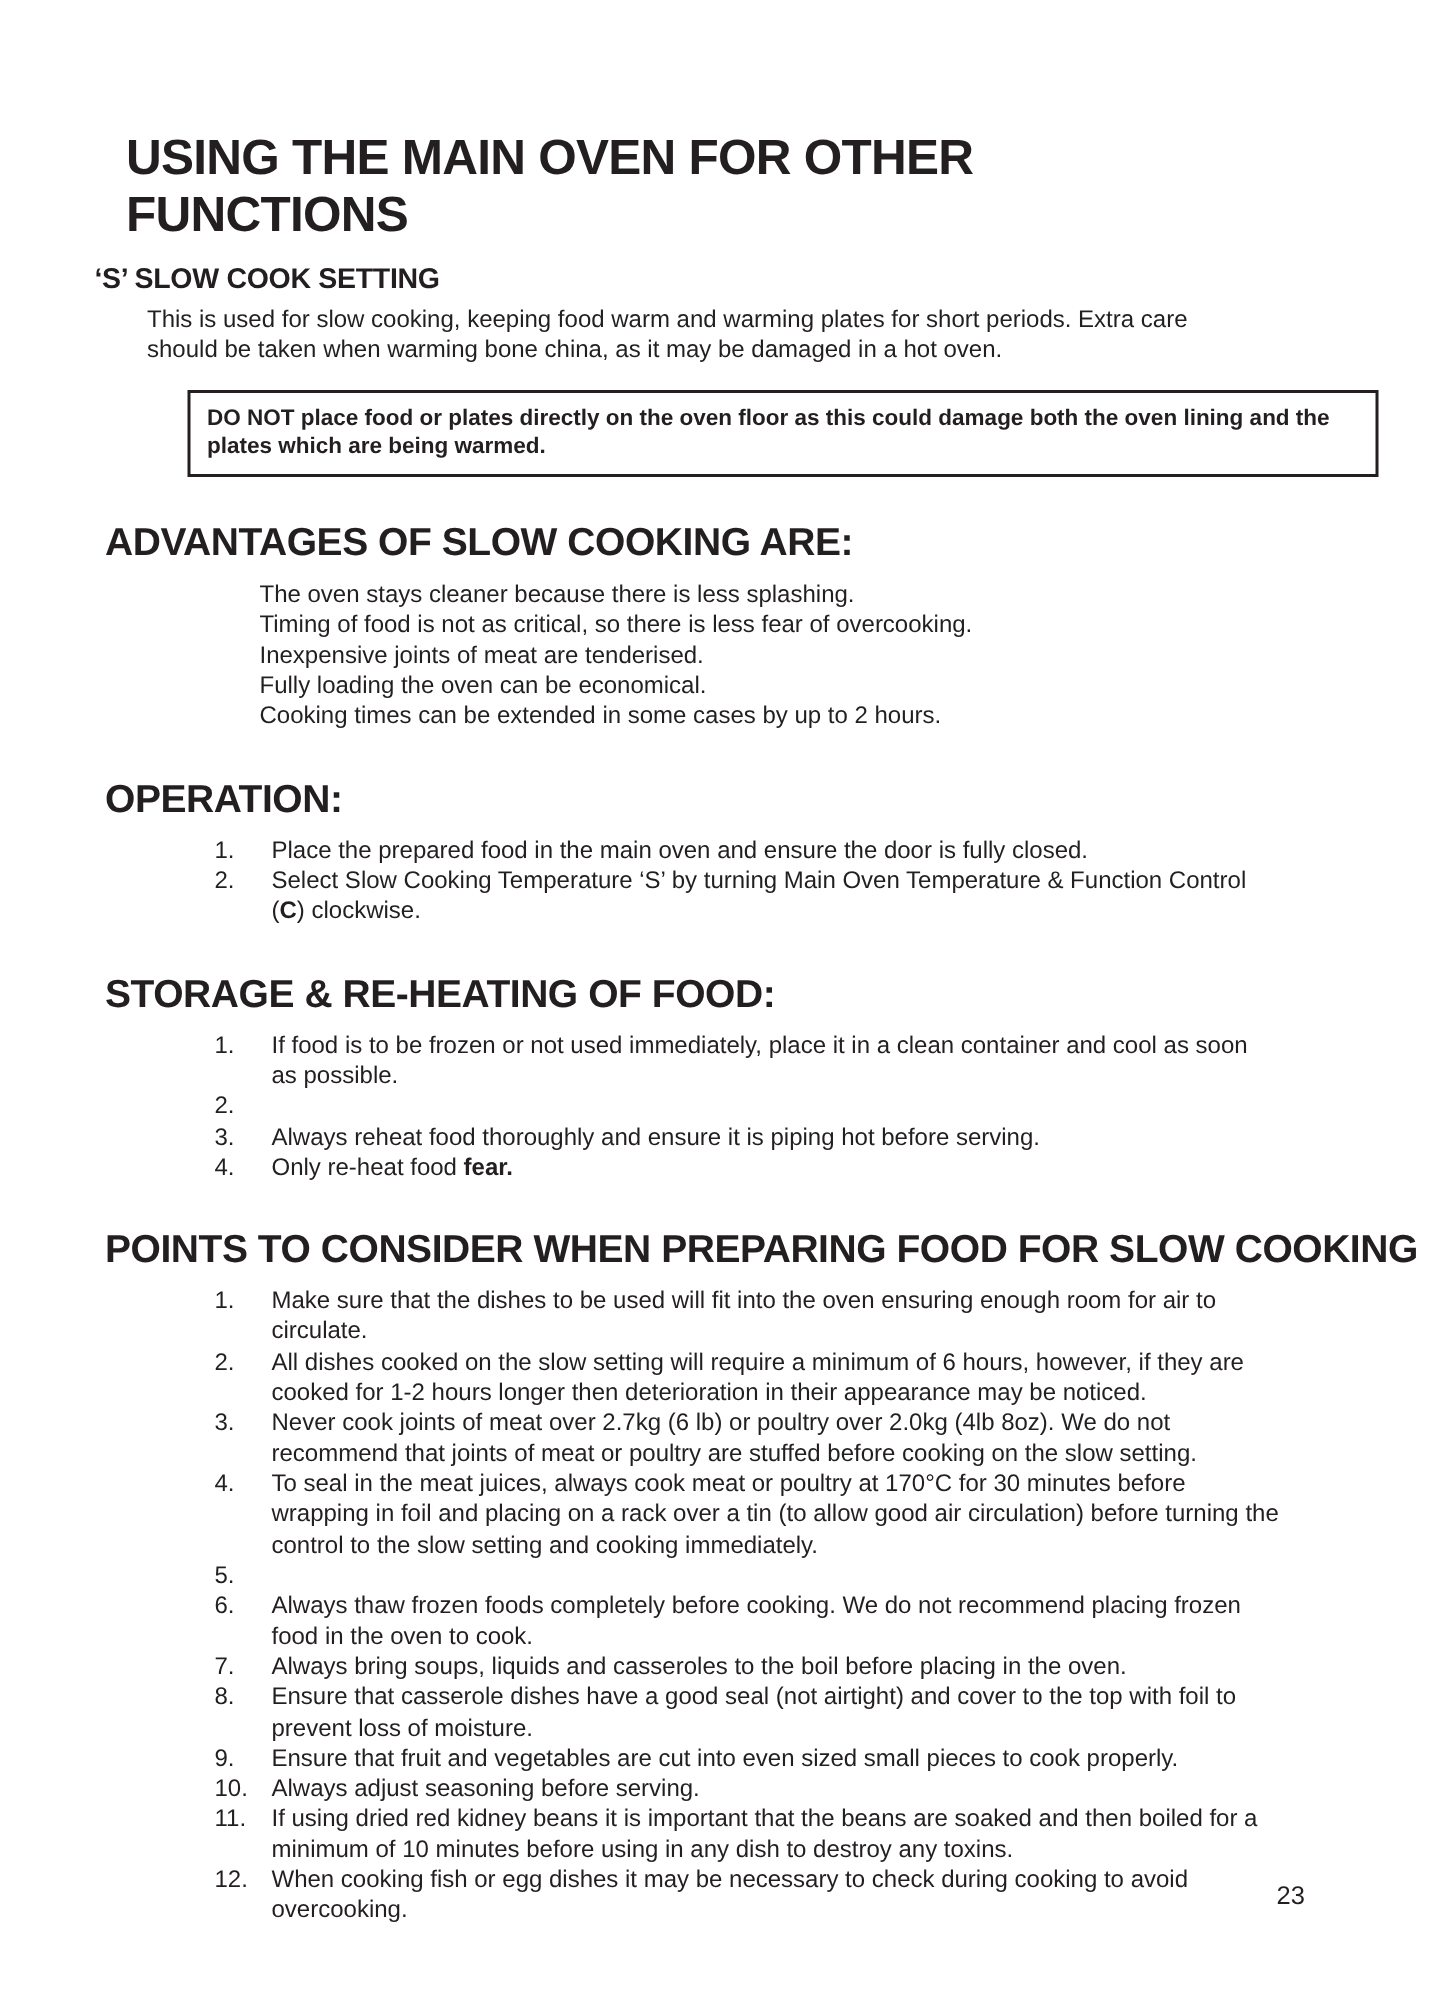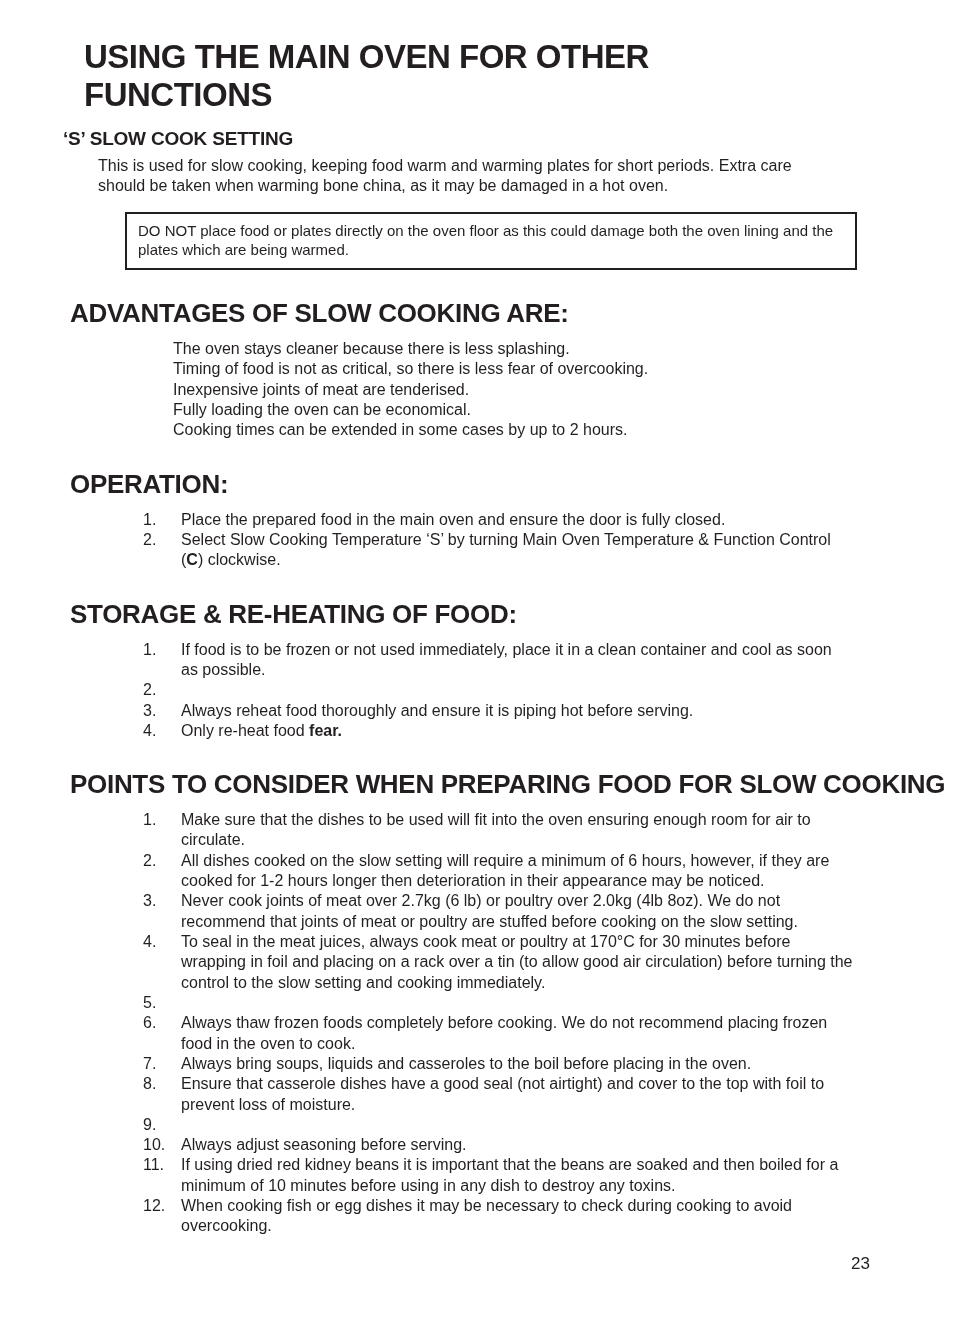--- a/index.html
+++ b/index.html
@@ -9,21 +9,21 @@
     font-family: "Liberation Sans", "DejaVu Sans", sans-serif;
     color: #231f20;
     -webkit-font-smoothing: antialiased;
   }
   .page {
     position: relative;
     width: 954px; height: 1336px;
     overflow: hidden;
   }
   .title {
-    margin: 38px 0 10px 84px;
+    margin: 86px 0 10px 84px;
     max-width: 645px;
     font-size: 33px;
     font-weight: 800;
     line-height: 1.15;
     letter-spacing: -0.5px;
   }
   .subheading {
     margin: 14px 0 6px 63px;
     font-size: 19px;
     font-weight: 800;
@@ -36,26 +36,26 @@
     letter-spacing: -0.3px;
   }
   .body-text {
     margin: 0 0 0 98px;
     width: 722px;
     font-size: 16px;
     line-height: 1.27;
   }
   .warning-box {
     margin: 15px 0 0 125px;
-    width: 732px;
+    width: 794px;
     box-sizing: border-box;
     border: 2px solid #231f20;
     padding: 7px 0 8px 11px;
     font-size: 15px;
-    font-weight: 400;
+    font-weight: 700;
     line-height: 1.32;
   }
   .plain-list { margin: 0 0 0 143px; }
   .plain-list .line {
     font-size: 16px;
     line-height: 1.27;
     margin-left: 30px;
   }
   .num-list { margin: 0 0 0 143px; }
   .num-list .li {
@@ -160,20 +160,21 @@
     <div class="li">
       <span class="num">7.</span>
       <span class="txt">Always bring soups, liquids and casseroles to the boil before placing in the oven.</span>
     </div>
     <div class="li">
       <span class="num">8.</span>
       <span class="txt">Ensure that casserole dishes have a good seal (not airtight) and cover to the top with foil to prevent loss of moisture.</span>
     </div>
     <div class="li">
       <span class="num">9.</span>
+      <span class="txt">Ensure that fruit and vegetables are cut into even sized small pieces to cook properly.</span>
     </div>
     <div class="li">
       <span class="num">10.</span>
       <span class="txt">Always adjust seasoning before serving.</span>
     </div>
     <div class="li">
       <span class="num">11.</span>
       <span class="txt">If using dried red kidney beans it is important that the beans are soaked and then boiled for a minimum of 10 minutes before using in any dish to destroy any toxins.</span>
     </div>
     <div class="li">

